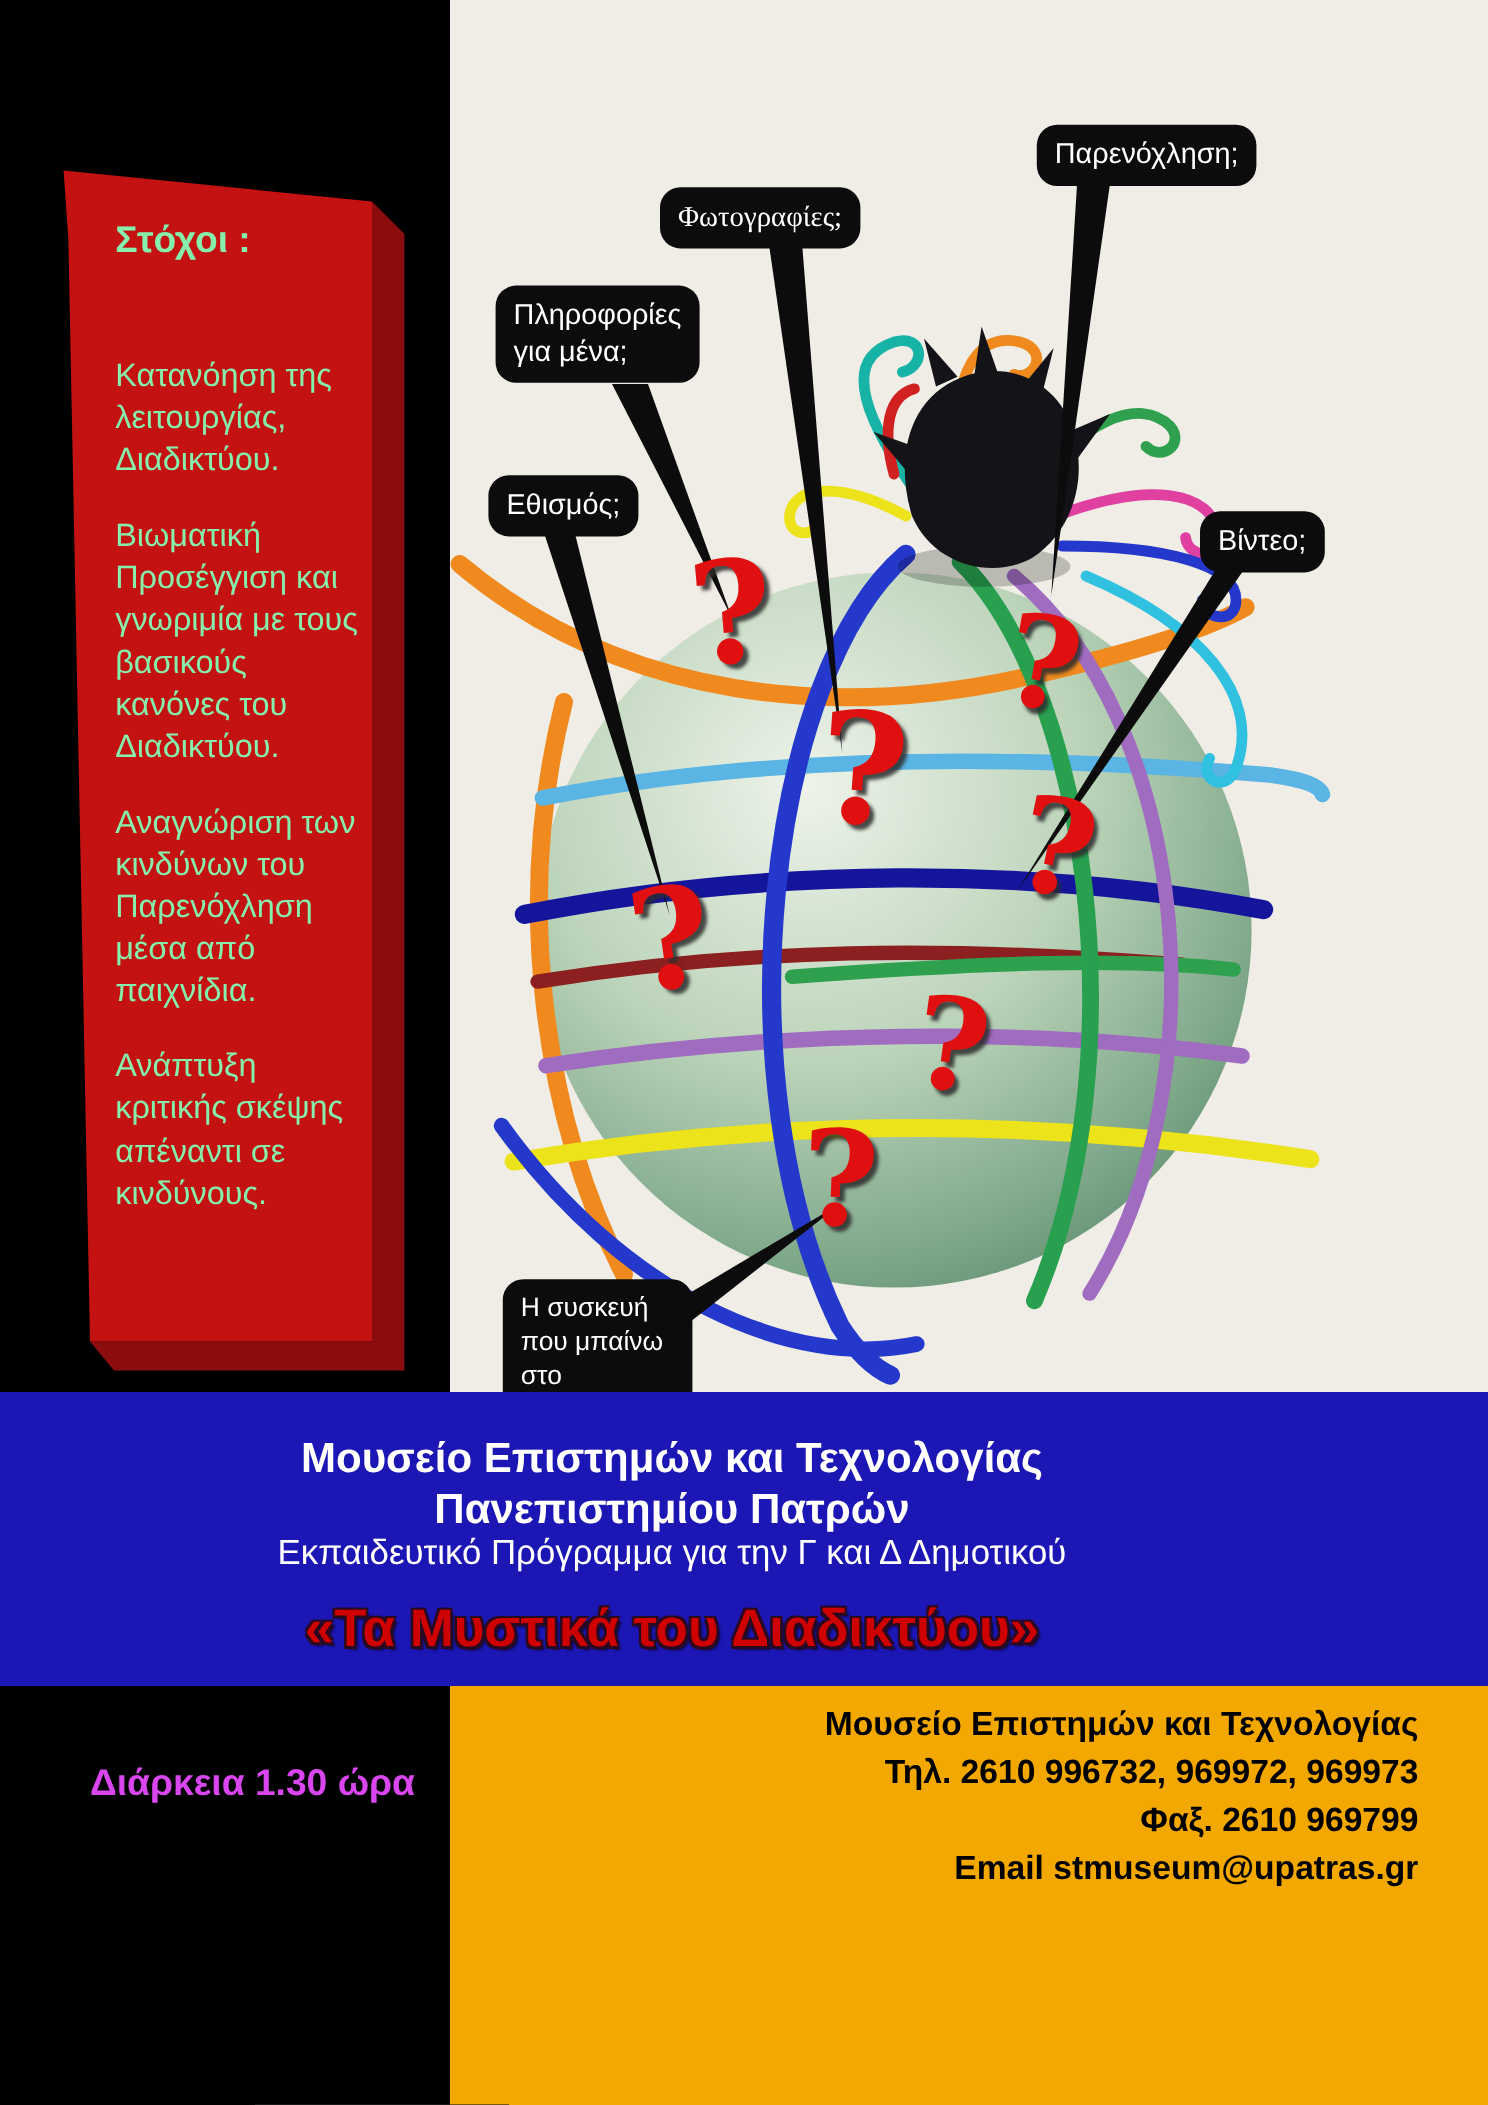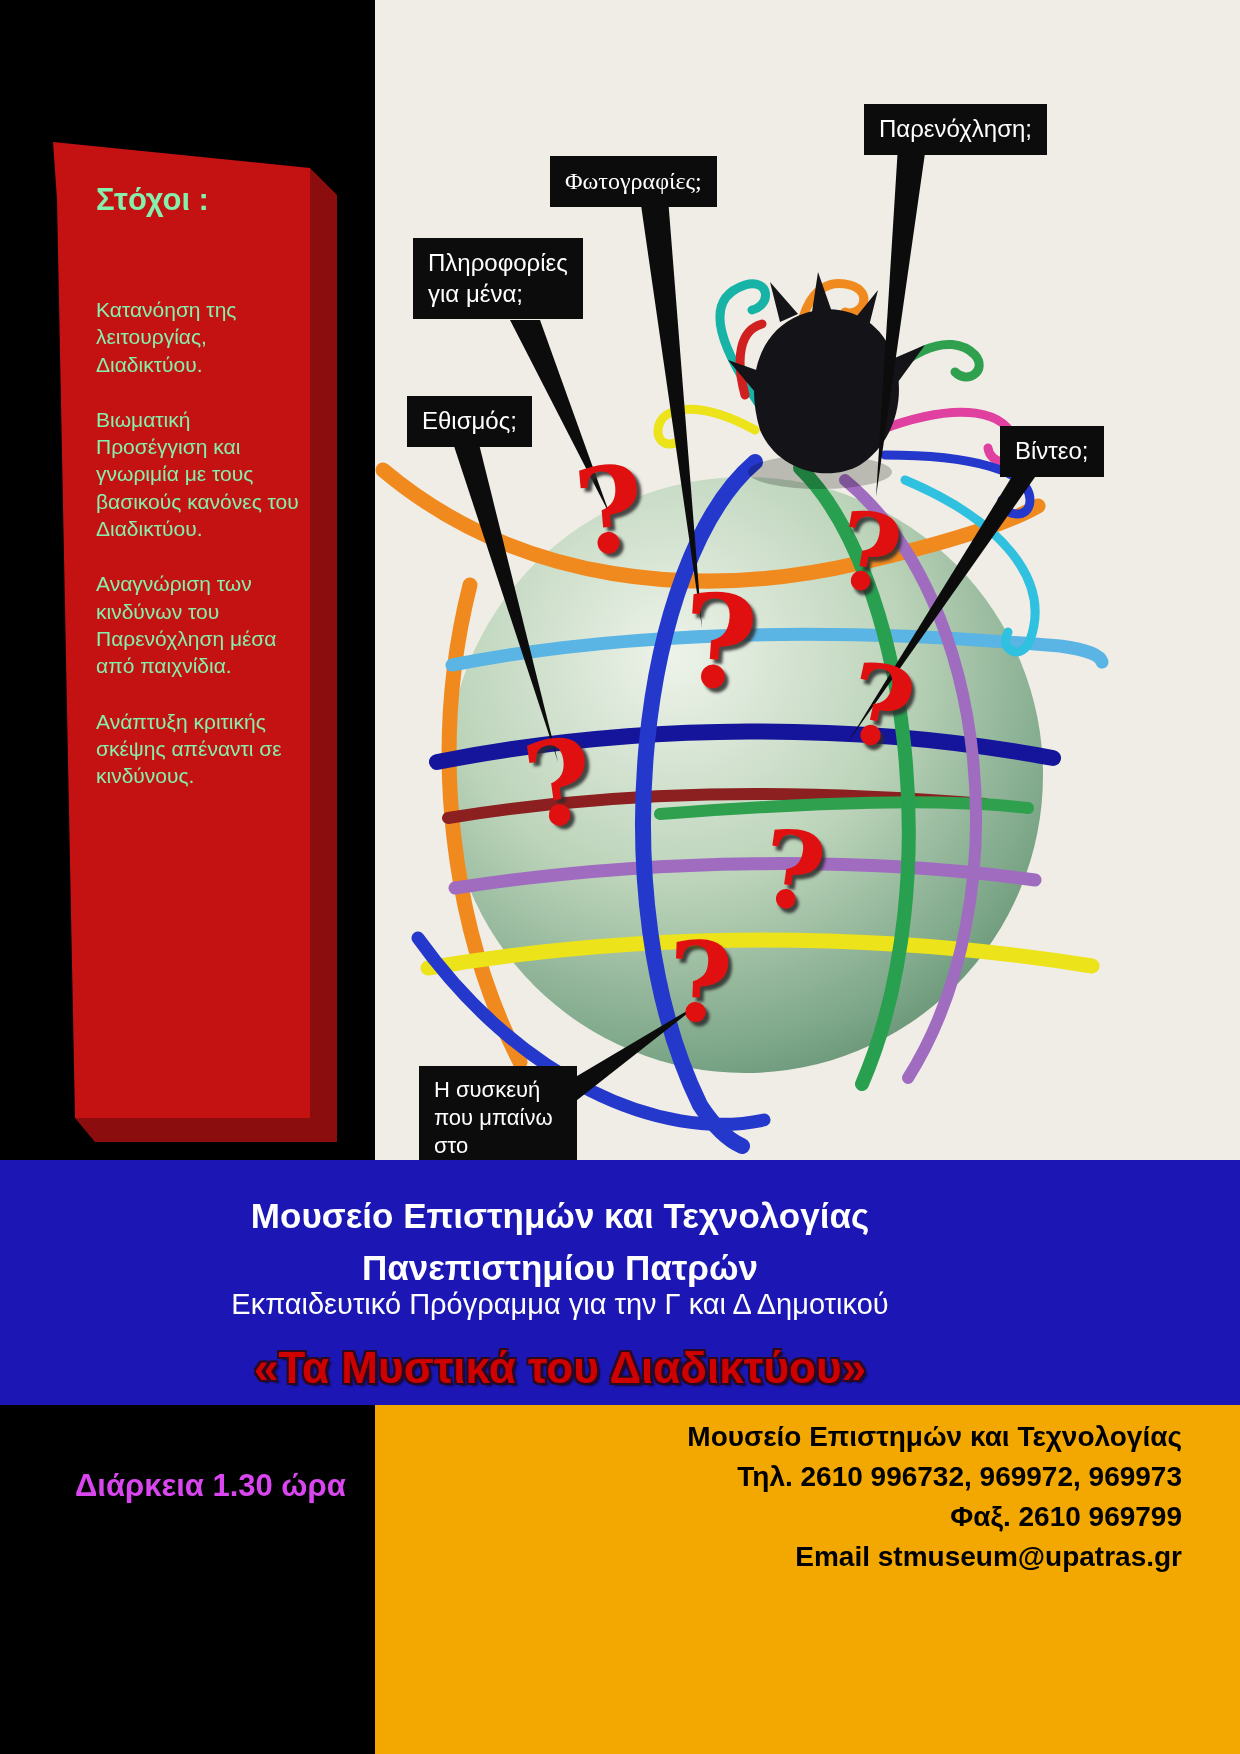--- a/index.html
+++ b/index.html
@@ -9,39 +9,39 @@
     font-family:"Liberation Sans","DejaVu Sans",sans-serif;
   }
   
   .art-area{position:absolute;left:375px;top:0;width:865px;height:1160px;background:var(--cream,#efede5);}
   .band{position:absolute;left:0;top:1160px;width:1240px;height:245px;background:var(--blue-band,#1b16b4);}
   .gold{position:absolute;left:375px;top:1405px;width:865px;height:349px;background:var(--gold,#f2a800);}
   
   .panel-svg{position:absolute;left:45px;top:140px;width:300px;height:1020px;}
   .goals{position:absolute;left:96px;top:182px;width:205px;color:#86efac;}
   .goals h2{font-size:31px;font-weight:bold;margin:0 0 78px 0;}
-  .goals p{font-size:21px;line-height:1.3;margin:0 0 28px 0;font-weight:normal;}
+  .goals p{font-size:27px;line-height:1.3;margin:0 0 28px 0;font-weight:normal;}
   
   .globe-svg{position:absolute;left:375px;top:0;width:865px;height:1160px;pointer-events:none;}
   
   .qmark{
     position:absolute;color:#e01010;font-weight:bold;
     font-family:"DejaVu Serif","Liberation Serif",serif;
     text-shadow:4px 4px 3px rgba(45,45,45,.85);line-height:1;
   }
   
   .callout{
-    position:absolute;background:#0c0c0c;color:#fff;border-radius:0;
+    position:absolute;background:#0c0c0c;color:#fff;border-radius:17px;
     font-size:24px;line-height:1.28;padding:10px 15px;
   }
   .nowrap{white-space:nowrap;}
   
   .band-inner{width:1120px;text-align:center;color:#fff;padding-top:36px;}
   .band-line1,.band-line2{font-size:35px;font-weight:bold;margin:0;}
-  .band-line2{margin-top:12px;}
+  .band-line2{margin-top:2px;}
   .band-line3{font-size:29px;}
   .band-title{
     font-size:44px;font-weight:bold;margin-top:22px;color:var(--title-red,#cf0000);
     text-shadow:2px 2px 0 #2a0a20,-2px -2px 0 #2a0a20,2px -2px 0 #2a0a20,-2px 2px 0 #2a0a20,3px 3px 2px rgba(0,0,0,.6);
   }
   
   .duration{position:absolute;left:75px;top:1468px;color:#d946ef;font-weight:bold;font-size:31px;}
   .gold-inner{padding:12px 58px 0 0;text-align:right;color:#000;font-weight:bold;font-size:28px;line-height:1.43;}
 </style>
 </head>

